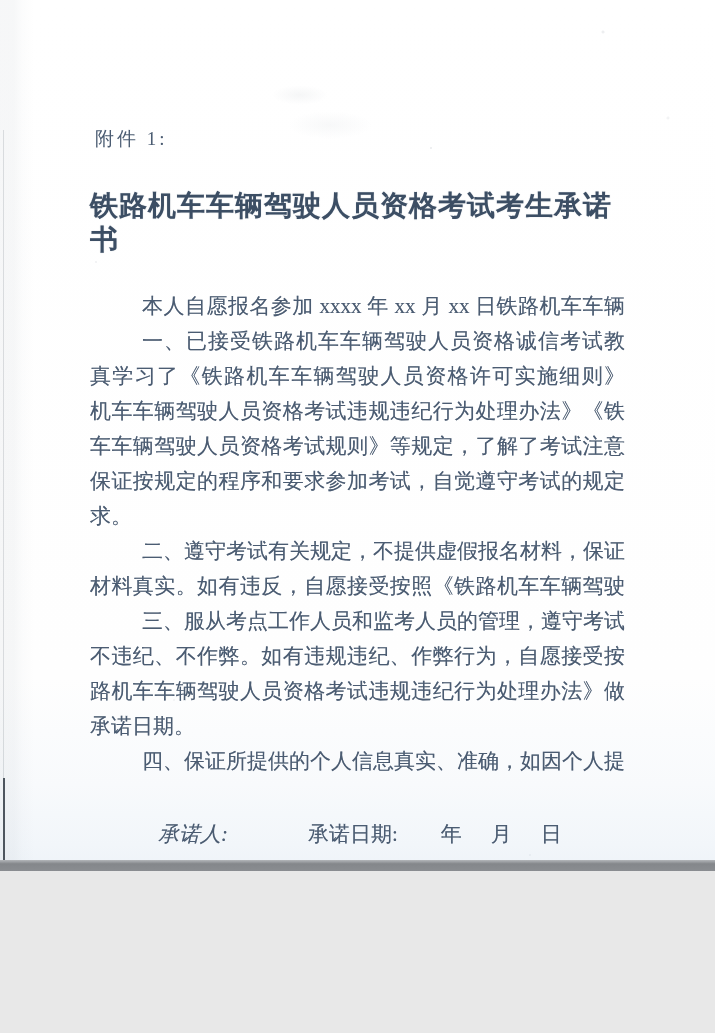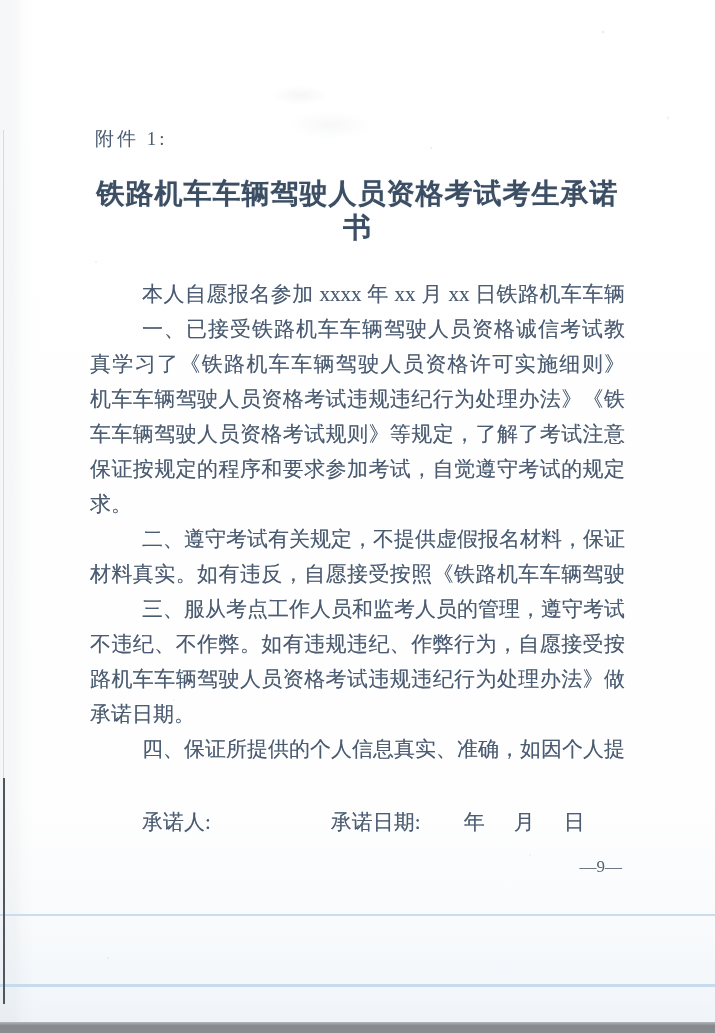--- a/index.html
+++ b/index.html
@@ -1,18 +1,18 @@
 <!DOCTYPE html>
 <html><head>
 <meta charset="utf-8">
 <style>
   html,body{margin:0;padding:0;background:#e8e8e8;}
   .page{
     position:relative;
-    width:715px;height:1033px;
+    width:715px;height:871px;
     margin:0 auto;
     background:
       radial-gradient(3px 3px at 603px 32px, rgba(120,130,145,0.20), transparent 70%),
       radial-gradient(2px 2px at 431px 148px, rgba(120,130,145,0.25), transparent 70%),
       radial-gradient(2px 2px at 96px 262px, rgba(120,130,145,0.18), transparent 70%),
       radial-gradient(3px 3px at 668px 118px, rgba(130,140,150,0.15), transparent 70%),
       radial-gradient(2px 2px at 174px 700px, rgba(120,130,145,0.15), transparent 70%),
       radial-gradient(2px 2px at 530px 855px, rgba(120,130,145,0.15), transparent 70%),
       radial-gradient(2px 2px at 108px 958px, rgba(120,130,145,0.18), transparent 70%),
       radial-gradient(40px 14px at 300px 95px, rgba(160,168,178,0.10), transparent 70%),
@@ -26,46 +26,46 @@
     position:relative;
     padding:127px 90px 0 90px;
     color:#4b5c72;
   }
   .attachment{
     font-size:19px;line-height:24px;
     margin-left:5px;
     letter-spacing:3px;
   }
   .doc-title{
-    margin-top:26px;
+    margin-top:38px;
     font-size:28px;line-height:34px;
     font-weight:700;
-    text-align:center;
+    text-align:left;
     color:#3c4e64;
     letter-spacing:1px;
     text-shadow:0 0 1px rgba(60,78,100,0.35);
   }
   .body-text{margin-top:32px;width:535px;}
   .para{margin:0;}
   .line{
     height:35px;line-height:35px;
     font-size:21px;letter-spacing:0;
     text-shadow:0 0 0.5px rgba(75,92,114,0.5);
     overflow:hidden;
   }
   .line.jfull{text-align:justify;text-align-last:justify;}
   .line.first{text-indent:52px;}
   .sig-row{
     margin-top:42px;
     display:flex;
     font-size:21px;line-height:26px;
     text-shadow:0 0 0.5px rgba(75,92,114,0.5);
   }
-  .sig-promiser{margin-left:52px;}
-  .sig-date{margin-left:120px;}
+  .sig-promiser{margin-left:68px;font-style:italic;}
+  .sig-date{margin-left:80px;}
   .sig-year{margin-left:43px;}
   .sig-month{margin-left:29px;}
   .sig-day{margin-left:29px;}
   .page-number{
     margin-top:22px;
     text-align:right;
     padding-right:3px;
     font-size:17px;
     color:#55626f;
   }

